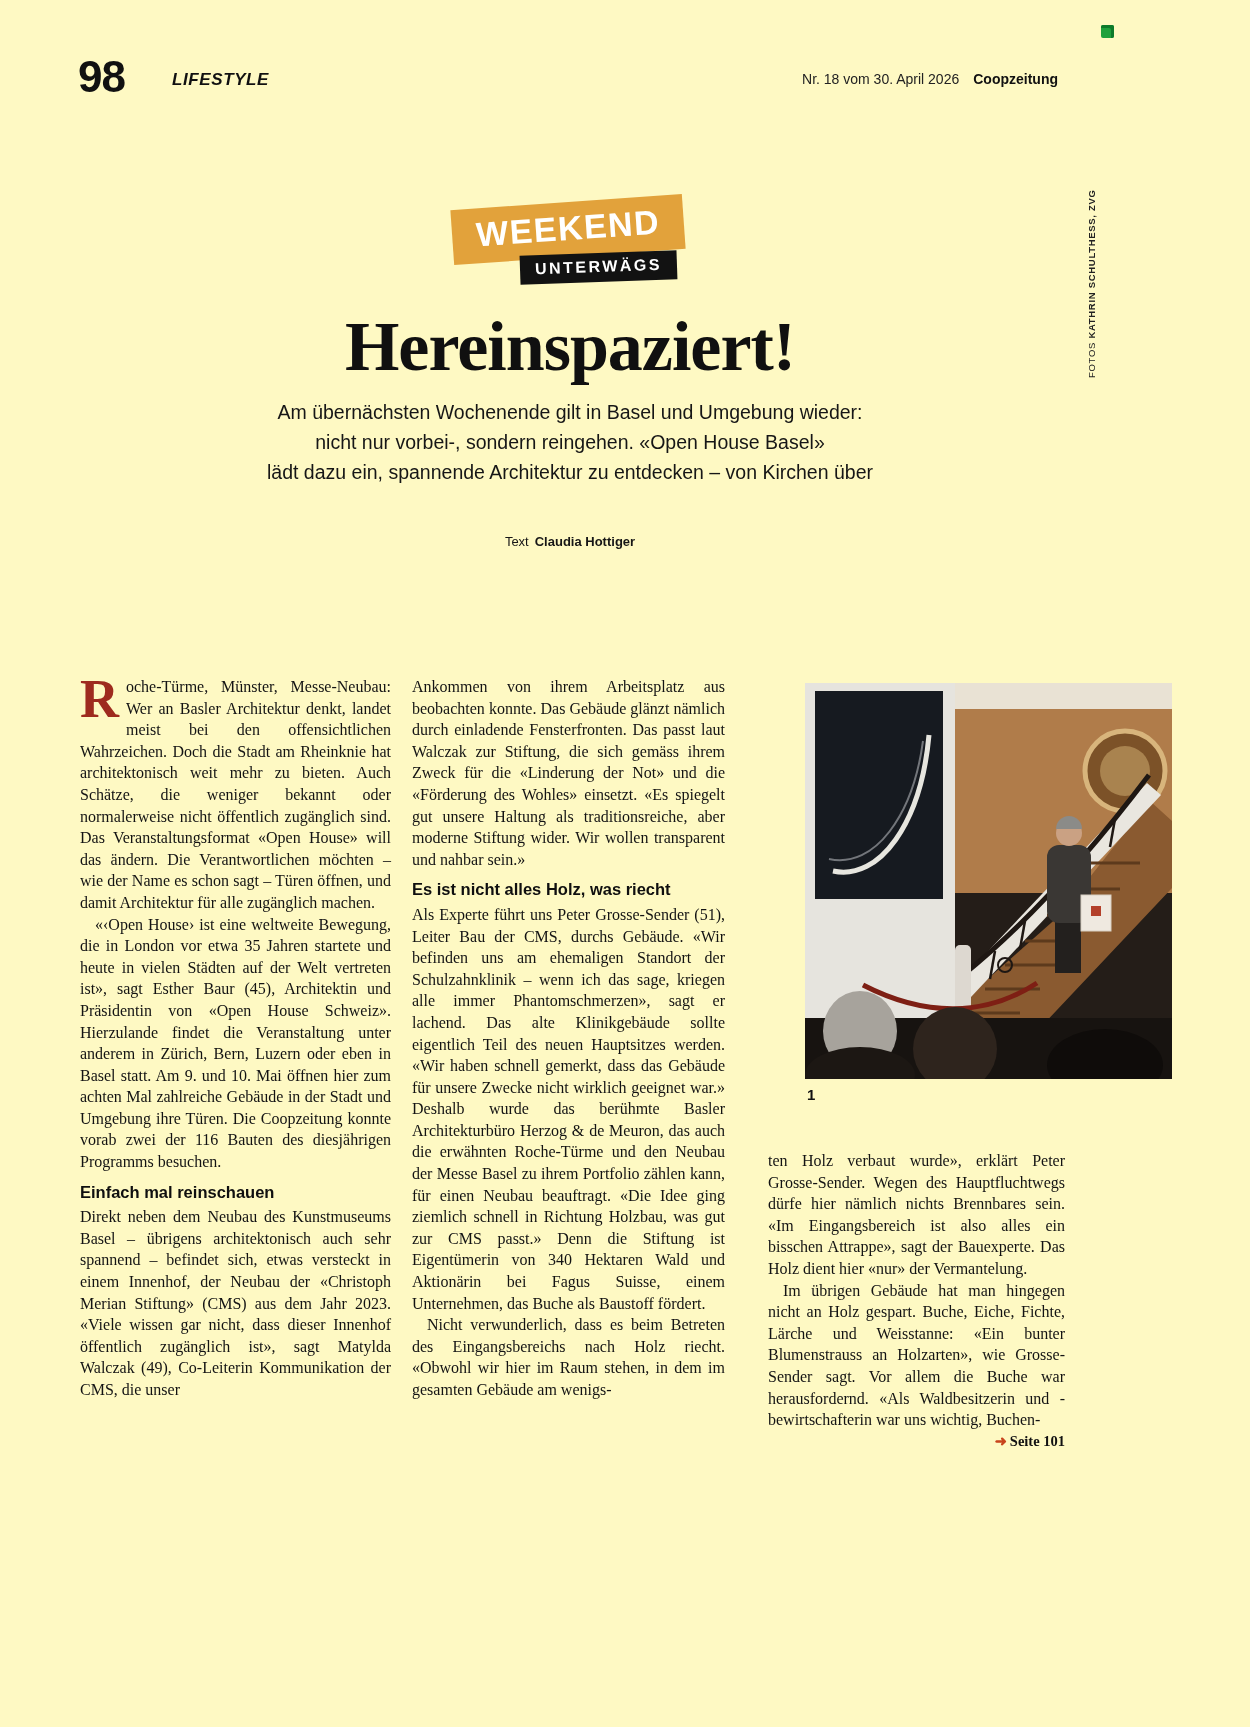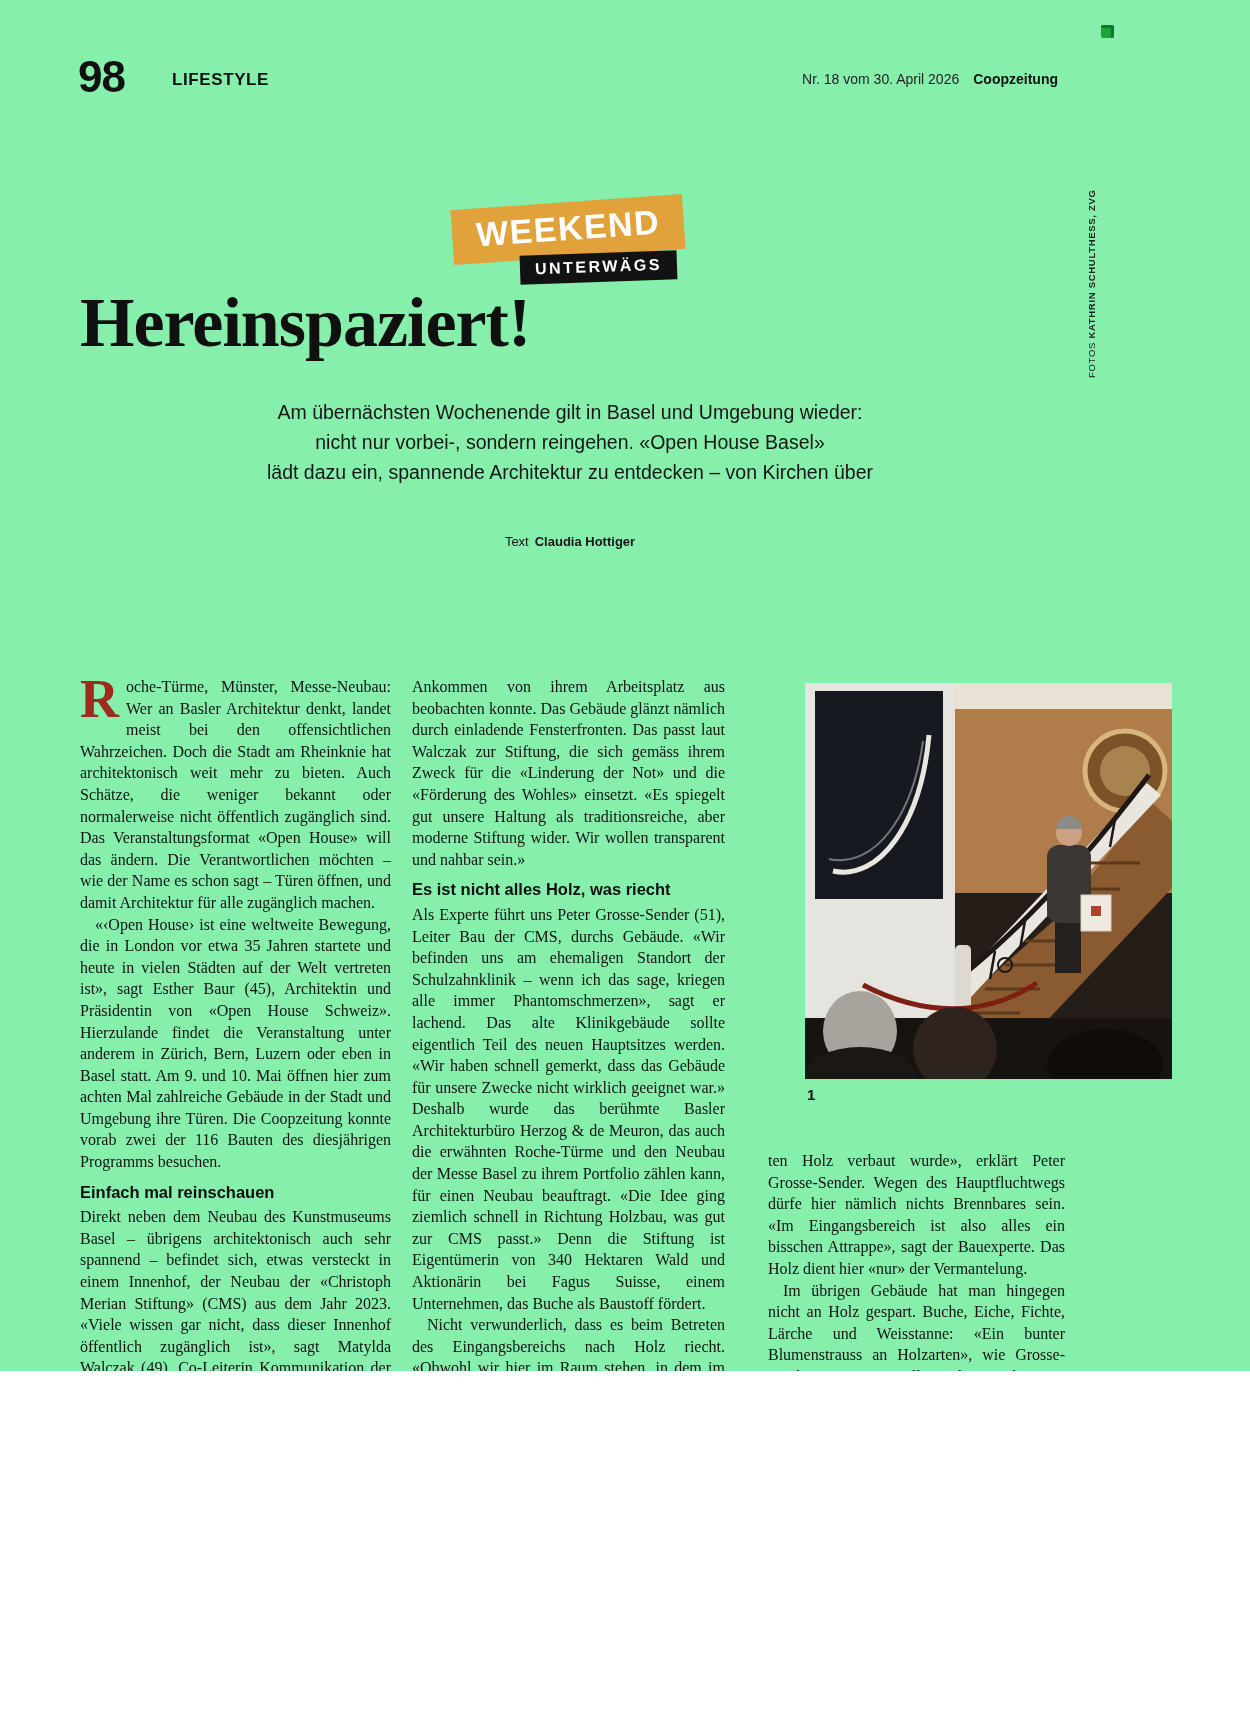--- a/index.html
+++ b/index.html
@@ -1,43 +1,43 @@
 <!DOCTYPE html>
 <html lang="de"><head>
 <meta charset="utf-8">
 <style>
   html,body{margin:0;padding:0;background:#ffffff;}
-  .page{position:relative;width:1250px;height:1371px;background:#86efac;overflow:hidden;
+  .page{position:relative;width:1250px;height:1727px;background:#fef9c3;overflow:hidden;
         font-family:"Liberation Serif", serif;color:#131313;}
 
   
   .page-number{position:absolute;left:78px;top:55px;font-family:"Liberation Sans",sans-serif;
                font-weight:800;font-size:44px;line-height:1;letter-spacing:-1px;color:#111;}
   .section-label{position:absolute;left:172px;top:70px;font-family:"Liberation Sans",sans-serif;
-               font-weight:700;font-size:17px;letter-spacing:.6px;color:#111;}
+               font-weight:700;font-size:17px;letter-spacing:.6px;color:#111;font-style:italic;}
   .issue-line{position:absolute;right:192px;top:71px;font-family:"Liberation Sans",sans-serif;
                font-size:14px;color:#222;}
   .issue-line .brand{font-weight:700;margin-left:14px;color:#111;}
   .brand-mark{position:absolute;left:1101px;top:25px;width:13px;height:13px;background:#1FA13C;
                border-radius:2px;box-shadow:inset -3px 3px 0 #0d7a2a;}
   .photo-credit{position:absolute;left:1086px;top:158px;height:220px;
                writing-mode:vertical-rl;transform:rotate(180deg);
                font-family:"Liberation Sans",sans-serif;font-size:9.5px;letter-spacing:.7px;color:#222;}
   .photo-credit .credit-name{font-weight:700;}
 
   
   .badge-weekend{position:absolute;left:452px;top:202px;background:#E2A23B;color:#fff;
                font-family:"Liberation Sans",sans-serif;font-weight:800;font-size:34px;
                letter-spacing:1.5px;padding:7px 24px 9px;transform:rotate(-4deg);}
   .badge-unterwaegs{position:absolute;left:520px;top:253px;background:#121212;color:#fff;
                font-family:"Liberation Sans",sans-serif;font-weight:800;font-size:16px;
                letter-spacing:2.5px;padding:5px 15px 6px;transform:rotate(-2deg);}
 
   
-  .headline{position:absolute;left:80px;top:286px;width:980px;margin:0;
+  .headline{position:absolute;left:80px;top:310px;width:980px;margin:0;text-align:center;
                font-family:"Liberation Serif",serif;font-weight:600;font-size:70px;line-height:1.05;
                letter-spacing:-1px;color:#101010;}
   .lead{position:absolute;left:175px;top:397px;width:790px;text-align:center;
                font-family:"Liberation Sans",sans-serif;font-size:19.5px;line-height:30px;color:#161616;}
   .byline{position:absolute;left:80px;top:534px;width:980px;text-align:center;
                font-family:"Liberation Sans",sans-serif;font-size:13px;color:#161616;}
   .byline .author{font-weight:700;margin-left:6px;}
 
   
   .col{position:absolute;top:676px;font-size:16px;line-height:21.6px;text-align:justify;}

